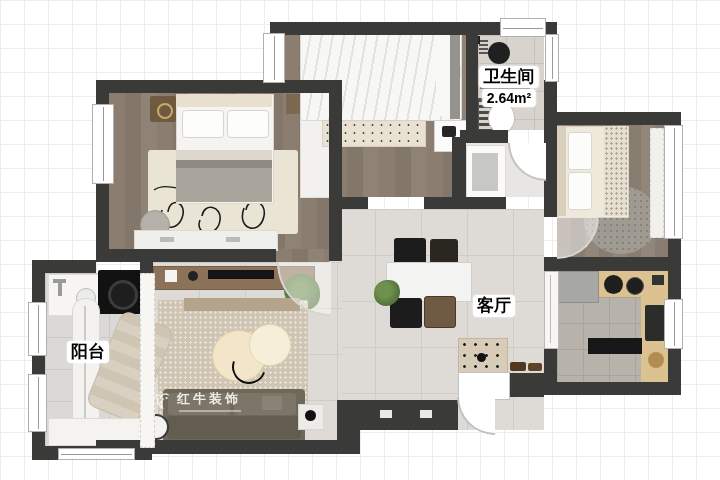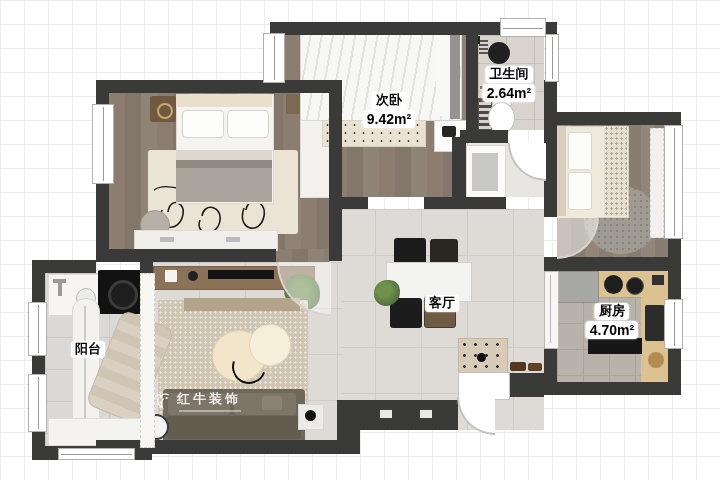--- a/index.html
+++ b/index.html
@@ -20,21 +20,21 @@
   .tileK{background:#b7b2aa;background-image:linear-gradient(#a8a39b 1px,transparent 1px),linear-gradient(90deg,#a8a39b 1px,transparent 1px);background-size:26px 26px;}
   .tileB{background:#dbd9d5;background-image:linear-gradient(#cbc9c5 1px,transparent 1px),linear-gradient(90deg,#cbc9c5 1px,transparent 1px);background-size:32px 32px;}
   .wall{position:absolute;background:#3a3a38;z-index:10;}
   .win{position:absolute;background:#ffffff;border:1px solid #b0b0ae;z-index:12;}
   .win:before{content:"";position:absolute;left:50%;top:2px;bottom:2px;width:1px;background:#9a9a98;}
   .winh:before{left:2px;right:2px;top:50%;bottom:auto;width:auto;height:1px;}
   .furn{position:absolute;z-index:5;}
   .arc{position:absolute;z-index:12;}
   .rlabel{position:absolute;z-index:30;display:flex;flex-direction:column;align-items:center;gap:1px;transform:translateX(-50%);}
   .rlabel span{background:#fff;border-radius:4px;padding:0 4px;line-height:1.3;font-weight:bold;color:#000;white-space:nowrap;box-shadow:0 0 2px rgba(255,255,255,.9);}
-  .rname{font-size:13px;}
+  .rname{font-size:17px;}
   .rarea{font-size:14px;}
   .wm{position:absolute;z-index:25;display:flex;align-items:center;gap:5px;opacity:.85;}
   .wm-txt{display:flex;flex-direction:column;align-items:flex-end;gap:2px;}
   .wm-brand{color:#fff;font-weight:bold;font-size:13px;letter-spacing:3px;}
   .wm-sub{width:62px;height:2px;background:rgba(255,255,255,.5);}
   svg{display:block;}
 </style>
 </head>
 <body>
 
@@ -204,34 +204,26 @@
   <div class="arc" style="left:458px;top:372px;width:50px;height:26px;background:#fff;border:1px solid #c2c2c2;"></div>
   <div class="arc" style="left:491px;top:397px;width:3px;height:38px;background:#d0d0d0;"></div>
   <div class="arc" style="left:457px;top:397px;width:36px;height:36px;background:#fff;border-left:2px solid #c2c2c2;border-bottom:2px solid #c2c2c2;border-radius:0 0 0 100%;"></div>
   <div class="arc" style="left:508px;top:143px;width:36px;height:36px;background:#fff;border-left:2px solid #c2c2c2;border-bottom:2px solid #c2c2c2;border-radius:0 0 0 100%;"></div>
   <div class="arc" style="left:277px;top:262px;width:52px;height:52px;background:rgba(255,255,255,.45);border-left:2px solid #d8d5cf;border-bottom:2px solid #d8d5cf;border-radius:0 0 0 100%;"></div>
   <div class="arc" style="left:557px;top:217px;width:40px;height:40px;background:rgba(255,255,255,.5);border-right:2px solid #d8d5cf;border-bottom:2px solid #d8d5cf;border-radius:0 0 100% 0;"></div>
   <div class="arc" style="left:544px;top:271px;width:13px;height:76px;background:#f7f6f4;border:1px solid #bbbab7;"></div>
   <div class="arc" style="left:550px;top:275px;width:1px;height:68px;background:#bbbab7;"></div>
   <div class="arc" style="left:140px;top:273px;width:13px;height:173px;background:#f7f6f3;border:1px dashed #d2d0cb;"></div>
 
-  <div class="rlabel" style="left:389px;top:92px;">
-    <span class="rname">次卧</span>
-    <span class="rarea">9.42m²</span>
-  </div>
   <div class="rlabel" style="left:509px;top:66px;">
     <span class="rname">卫生间</span>
     <span class="rarea">2.64m²</span>
   </div>
-  <div class="rlabel" style="left:442px;top:295px;">
+  <div class="rlabel" style="left:494px;top:295px;">
     <span class="rname">客厅</span>
-  </div>
-  <div class="rlabel" style="left:612px;top:303px;">
-    <span class="rname">厨房</span>
-    <span class="rarea">4.70m²</span>
   </div>
   <div class="rlabel" style="left:88px;top:341px;">
     <span class="rname">阳台</span>
   </div>
 
   <div class="wm" style="left:152px;top:390px;">
     <span>
       <svg width="20" height="20" viewBox="0 0 24 24">
         <path d="M4 7 C6 3.5,10 4,11 7 C12 4,16 2.5,19.5 4.5" stroke="#fff" stroke-width="1.6" fill="none" stroke-linecap="round"></path>
         <circle cx="17.5" cy="8.5" r="1.4" fill="#fff"></circle>

